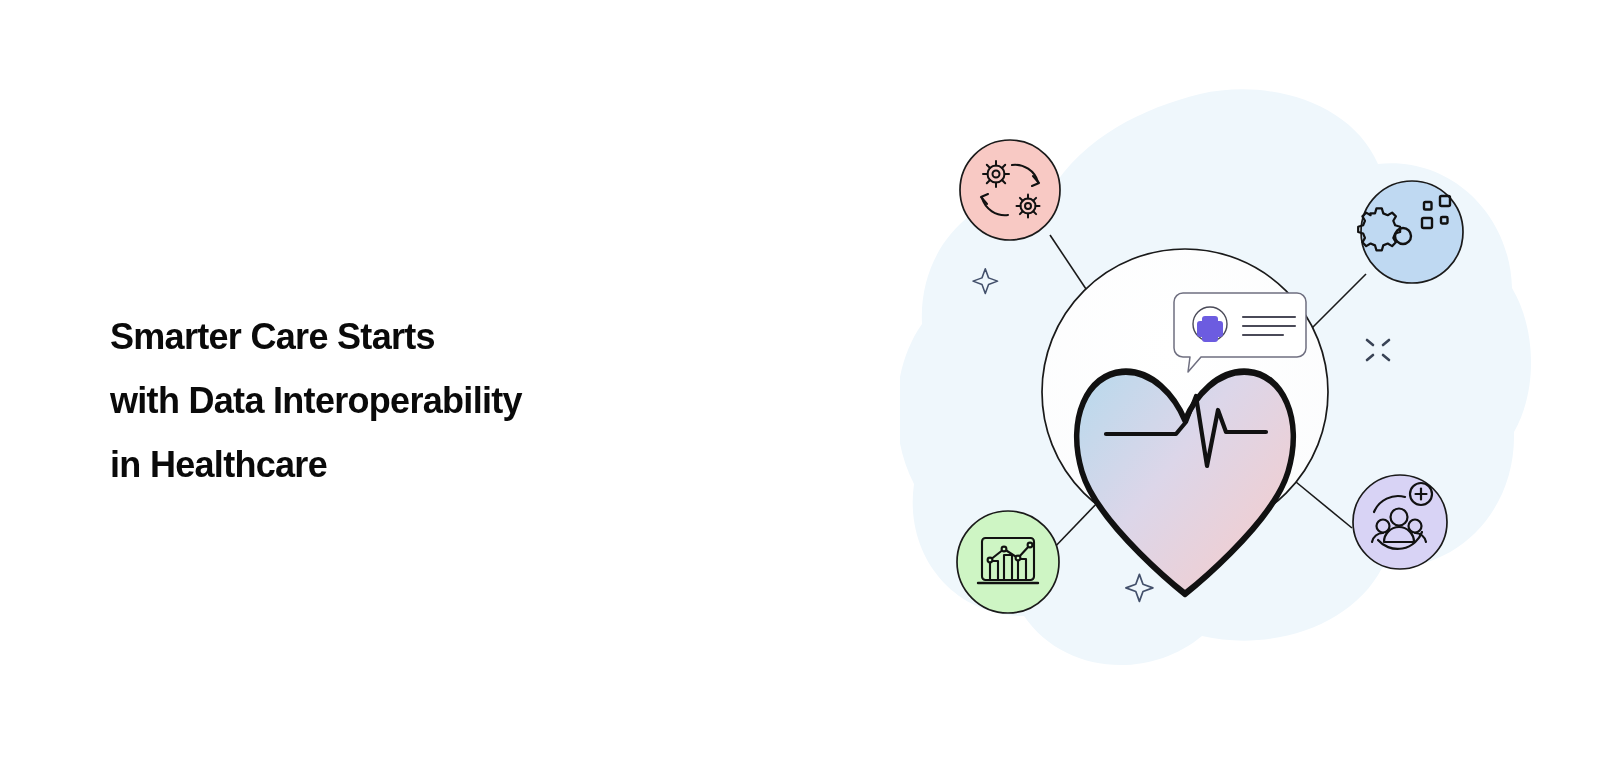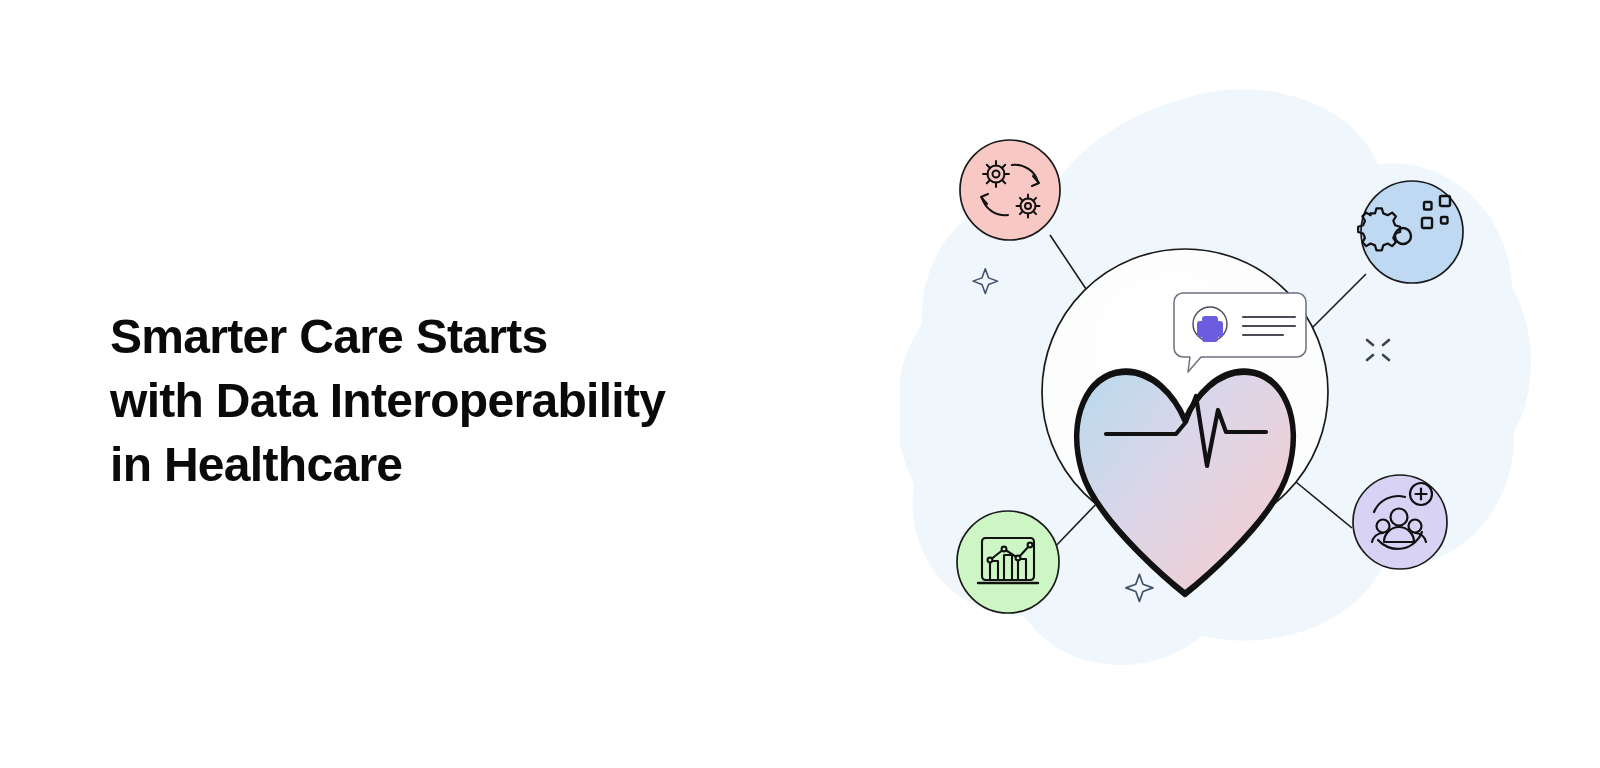--- a/index.html
+++ b/index.html
@@ -28,21 +28,21 @@
   
   .hero-copy {
     position: absolute;
     left: 110px;
     top: 305px;
     width: 700px;
   }
   .hero-title {
     margin: 0;
     font-family: "Liberation Sans", sans-serif;
-    font-size: 48px;
+    font-size: 36px;
     line-height: 64px;
     font-weight: 700;
     letter-spacing: -0.7px;
     color: #0A0A0A;
     white-space: pre-line;
   }
 
   
   .hero-visual {
     position: absolute;

